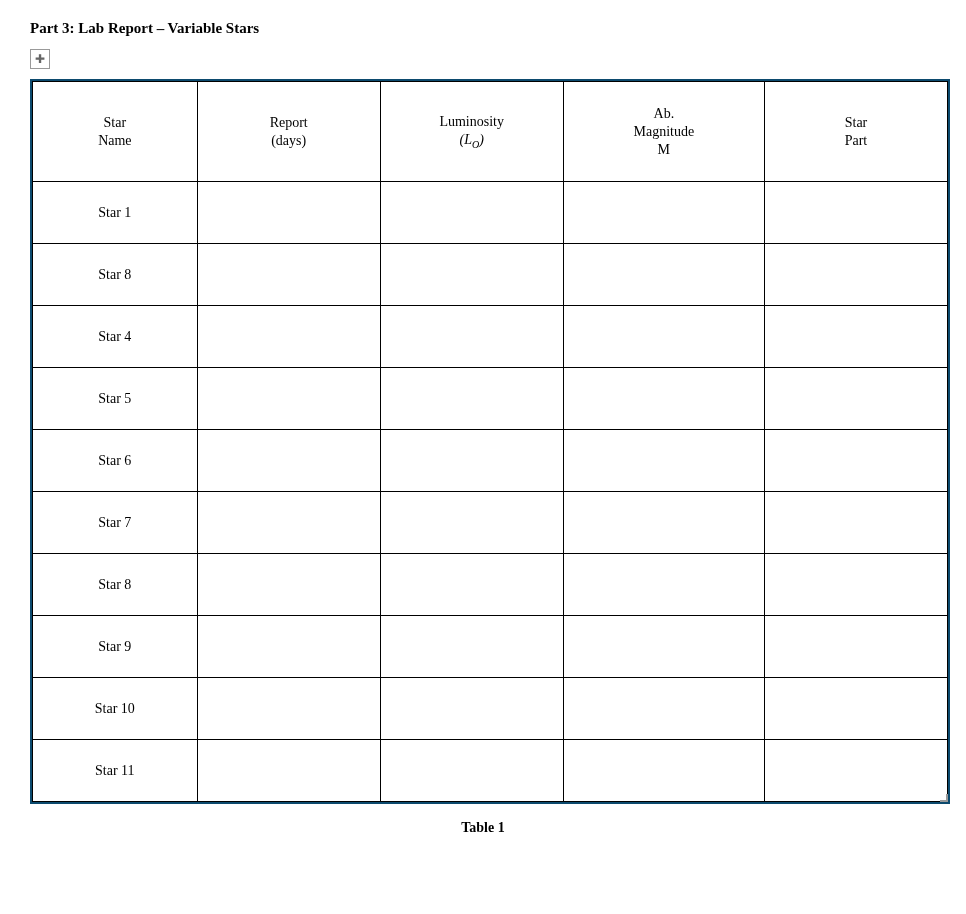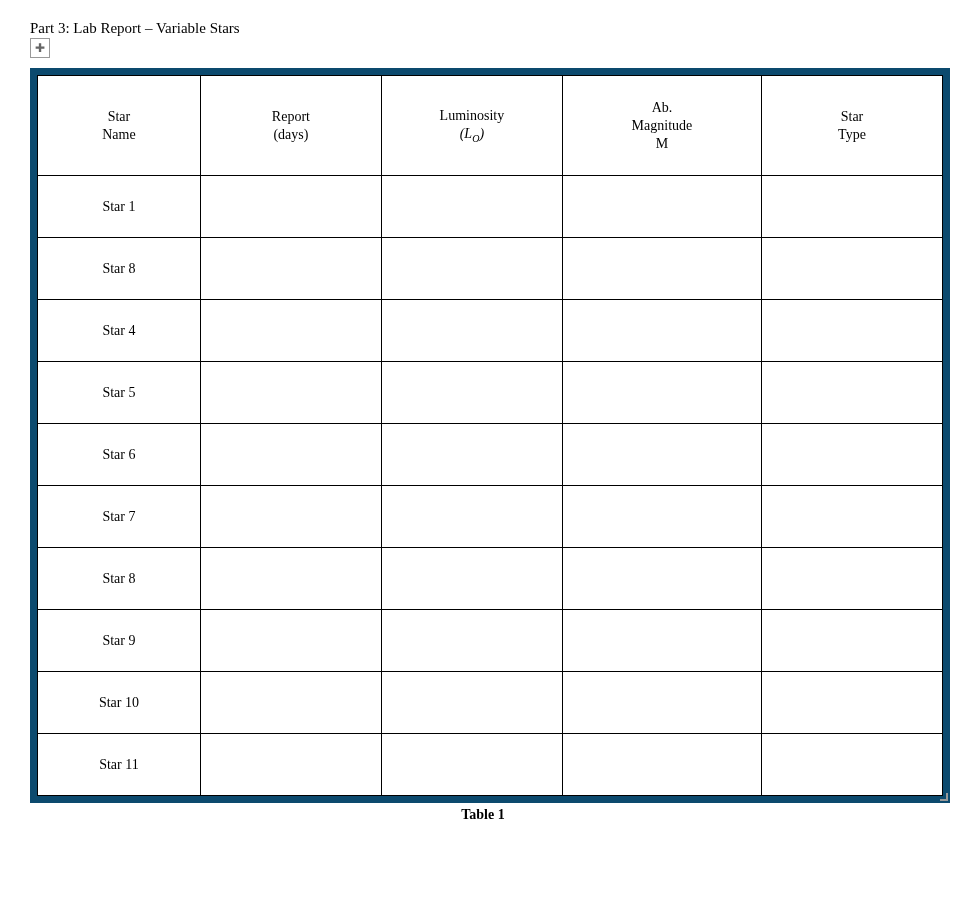--- a/index.html
+++ b/index.html
@@ -11,40 +11,40 @@
     body {
       background: #ffffff;
       font-family: "Times New Roman", Times, serif;
       font-size: 14px;
       color: #000000;
       padding: 20px 30px;
     }
 
     .page-title {
       font-size: 15px;
-      font-weight: normal;
-      margin-bottom: 1px;
+      font-weight: bold;
+      margin-bottom: 12px;
     }
 
     .move-handle {
       display: inline-flex;
       align-items: center;
       justify-content: center;
       width: 20px;
       height: 20px;
       border: 1px solid #999;
       margin-bottom: 10px;
       cursor: move;
       font-size: 12px;
       color: #666;
     }
 
     .table-container {
       width: 920px;
-      border: 7px solid #0c4a6e;
+      border: 2px solid #0c4a6e;
     }
 
     table {
       width: 100%;
       border-collapse: collapse;
       table-layout: fixed;
     }
 
     table th, table td {
       border: 1px solid #000;
@@ -100,21 +100,21 @@
     tbody tr td:first-child {
       text-align: center;
       font-size: 14px;
       margin-left: 20px;
     }
 
     .table-caption {
       text-align: center;
       font-weight: bold;
       font-size: 14px;
-      margin-top: 0;
+      margin-top: 12px;
     }
 
     .resize-handle {
       position: absolute;
       bottom: 2px;
       right: 2px;
       width: 8px;
       height: 8px;
       border-right: 2px solid #999;
       border-bottom: 2px solid #999;
@@ -163,21 +163,21 @@
           <th class="col-magnitude">
             <div class="header-multi-line">
               <span>Ab.</span>
               <span>Magnitude</span>
               <span>M</span>
             </div>
           </th>
           <th class="col-class">
             <div class="header-multi-line">
               <span>Star</span>
-              <span>Type</span>
+              <span>Part</span>
             </div>
           </th>
         </tr>
       </thead>
       <tbody id="table-body">
       <tr>
             <td>Star 1</td>
             <td></td>
             <td></td>
             <td></td>

